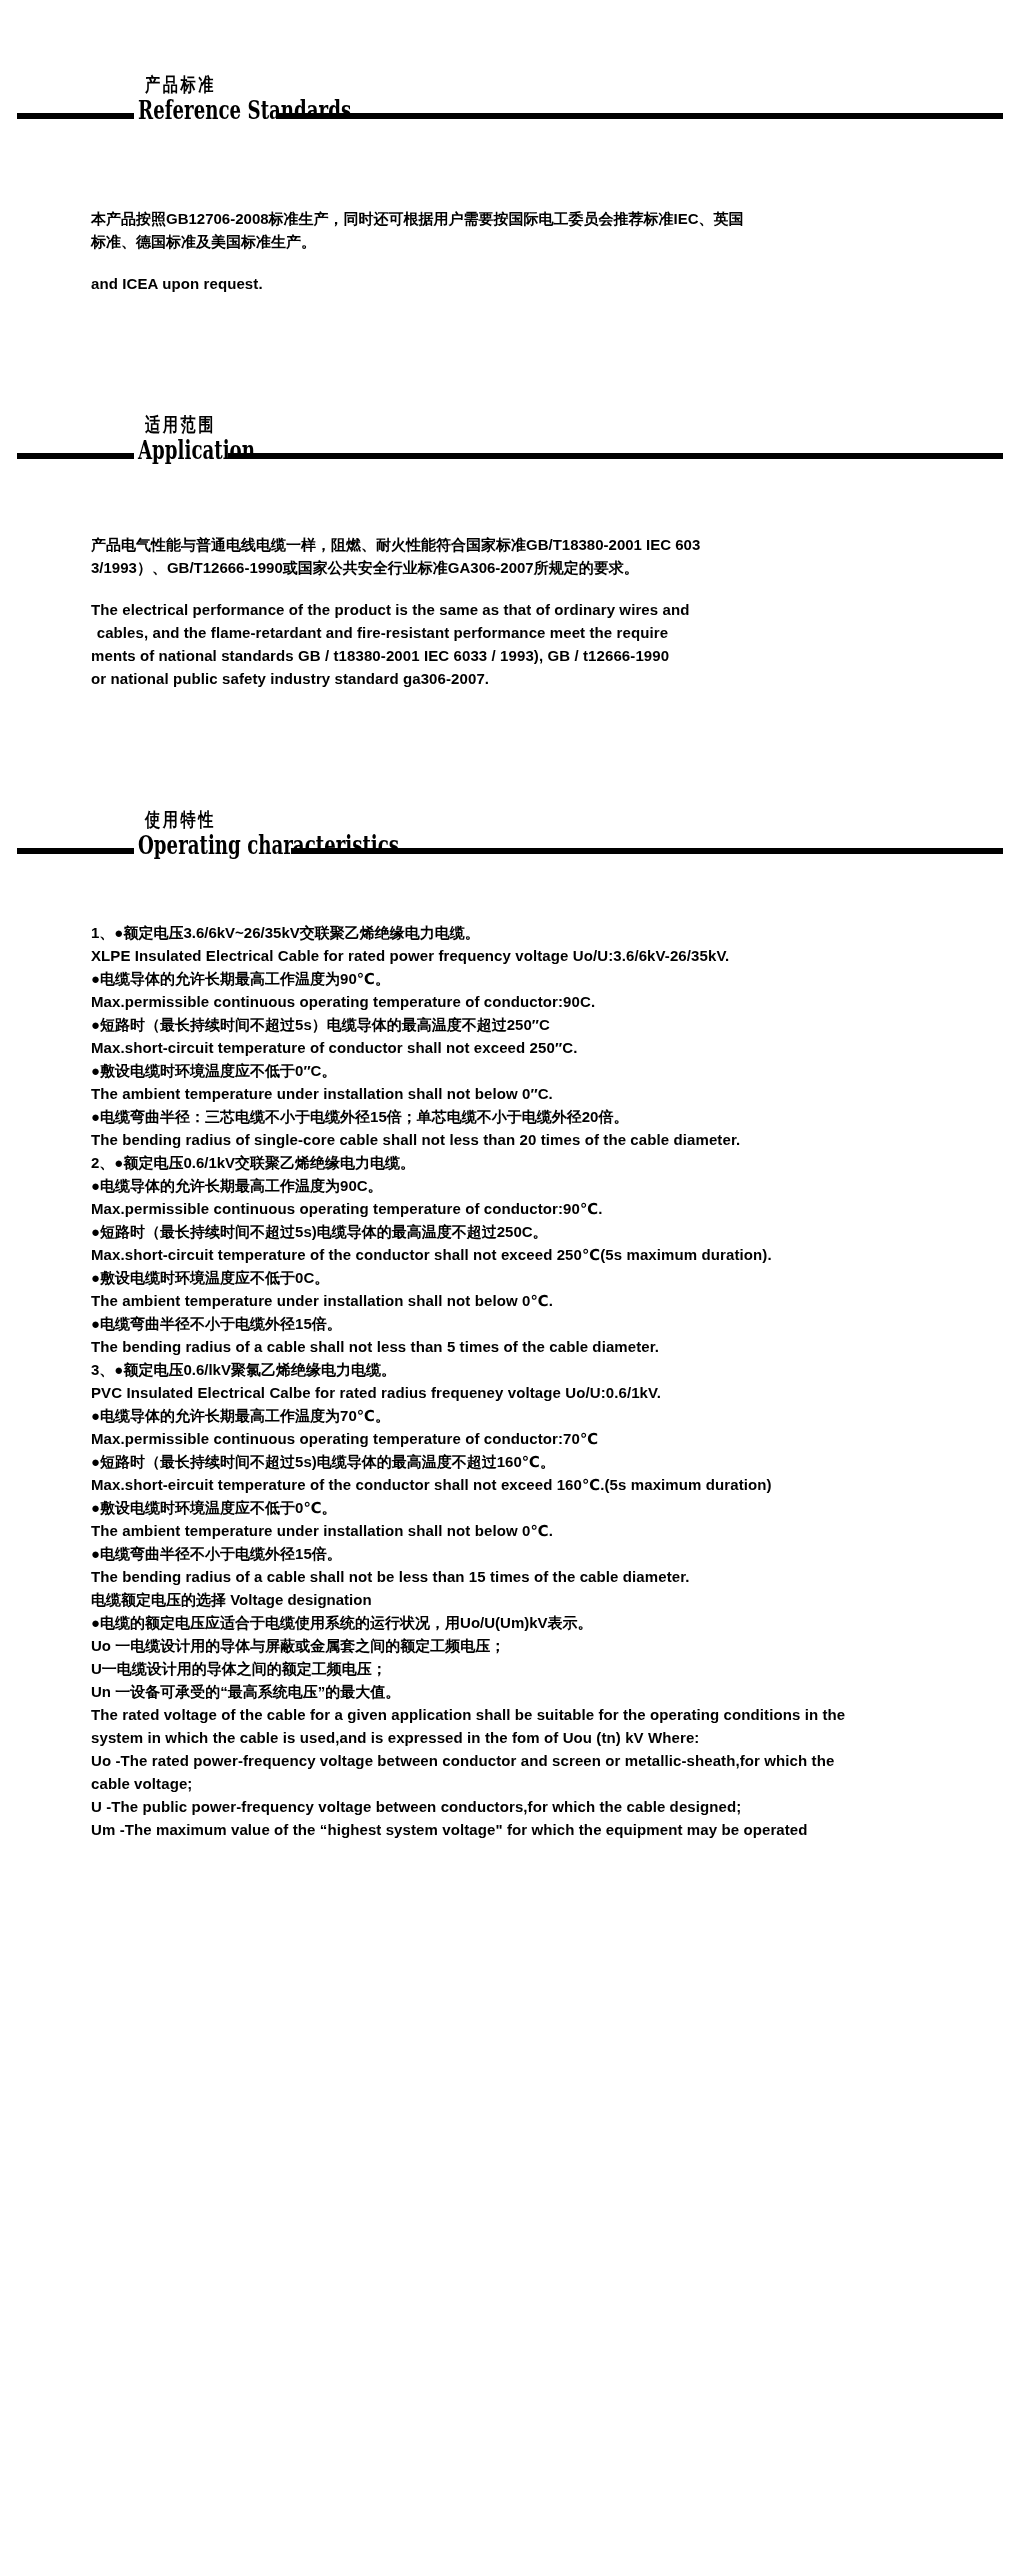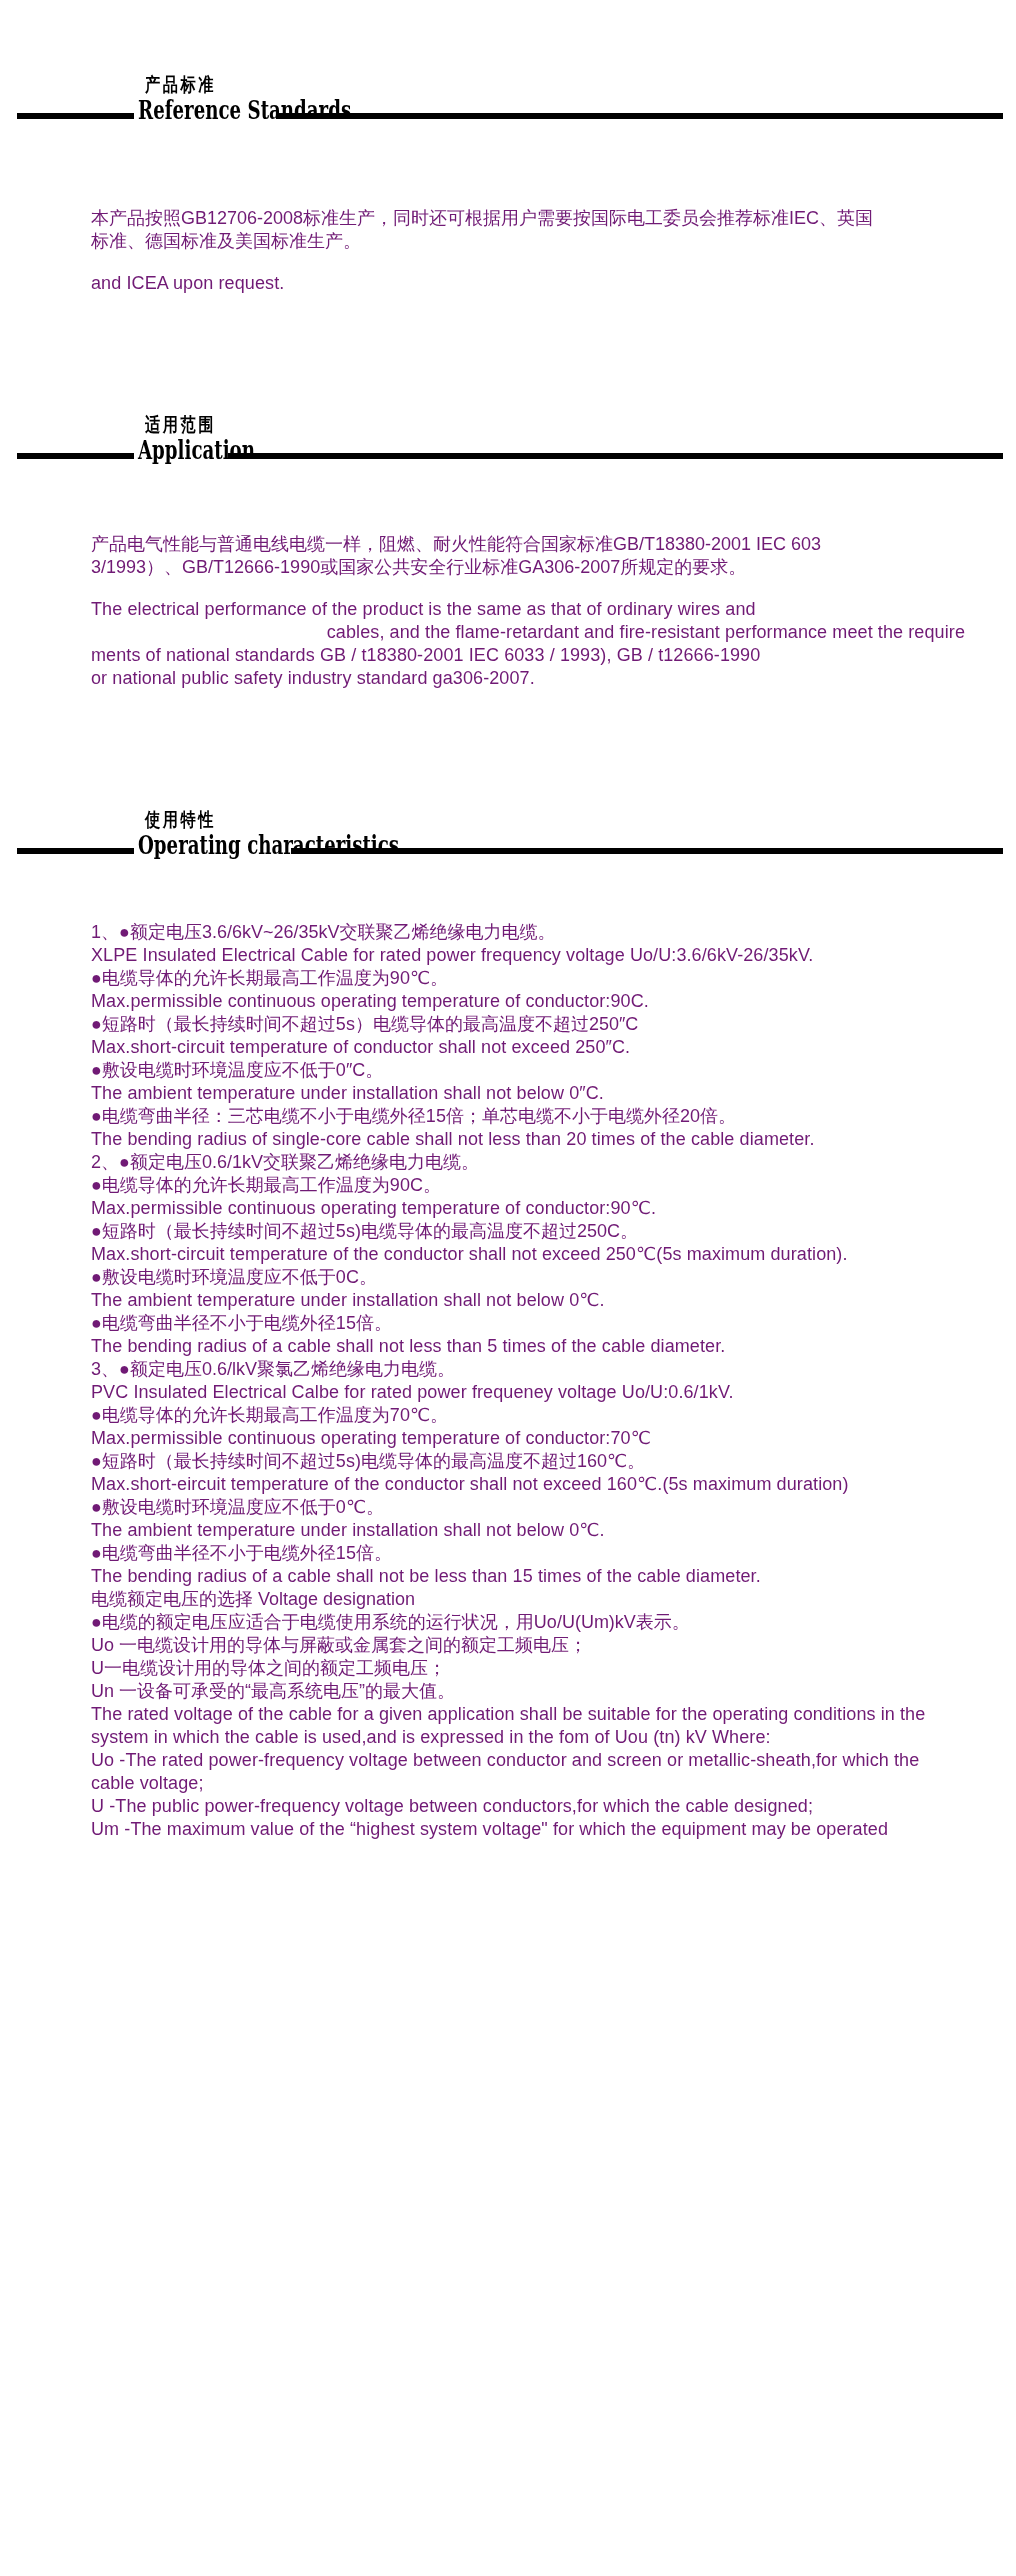--- a/index.html
+++ b/index.html
@@ -85,35 +85,34 @@
 
   .sec3 .head-titles { left: 124px; top: 0px; }
   .sec3 .rule-right  { left: 277px; right: 0; }
 
   
   .body-block {
     padding-left: 77px;
     padding-right: 38px;
   }
   .line {
-    font-size: 18px;
+    font-size: 15px;
     line-height: 23px;
-    color: #701a75;
+    color: #000000;
     white-space: nowrap;
-    font-weight: 400;
+    font-weight: 700;
   }
   .line.cn {
     letter-spacing: 0px;
   }
   .line.en {
     letter-spacing: 0.1px;
   }
   .line.indent {
     padding-left: 5.7px;
-    text-align: right;
   }
   .gap-m { height: 19px; }
 
   
   .pad-top-1  { padding-top: 61px; }
   .pad-top-2  { padding-top: 47px; }
   .pad-top-3  { padding-top: 40px; }
 
   .spacer-sec1 { height: 61px; }
   .spacer-sec2 { height: 120px; }
@@ -190,21 +189,21 @@
     <div class="line cn">2、●额定电压0.6/1kV交联聚乙烯绝缘电力电缆。</div>
     <div class="line cn">●电缆导体的允许长期最高工作温度为90C。</div>
     <div class="line en">Max.permissible continuous operating temperature of conductor:90℃.</div>
     <div class="line cn">●短路时（最长持续时间不超过5s)电缆导体的最高温度不超过250C。</div>
     <div class="line en">Max.short-circuit temperature of the conductor shall not exceed 250℃(5s maximum duration).</div>
     <div class="line cn">●敷设电缆时环境温度应不低于0C。</div>
     <div class="line en">The ambient temperature under installation shall not below 0℃.</div>
     <div class="line cn">●电缆弯曲半径不小于电缆外径15倍。</div>
     <div class="line en">The bending radius of a cable shall not less than 5 times of the cable diameter.</div>
     <div class="line cn">3、●额定电压0.6/lkV聚氯乙烯绝缘电力电缆。</div>
-    <div class="line en">PVC Insulated Electrical Calbe for rated power frequeney voltage Uo/U:0.6/1kV.</div>
+    <div class="line en">PVC Insulated Electrical Calbe for rated radius frequeney voltage Uo/U:0.6/1kV.</div>
     <div class="line cn">●电缆导体的允许长期最高工作温度为70℃。</div>
     <div class="line en">Max.permissible continuous operating temperature of conductor:70℃</div>
     <div class="line cn">●短路时（最长持续时间不超过5s)电缆导体的最高温度不超过160℃。</div>
     <div class="line en">Max.short-eircuit temperature of the conductor shall not exceed 160℃.(5s maximum duration)</div>
     <div class="line cn">●敷设电缆时环境温度应不低于0℃。</div>
     <div class="line en">The ambient temperature under installation shall not below 0℃.</div>
     <div class="line cn">●电缆弯曲半径不小于电缆外径15倍。</div>
     <div class="line en">The bending radius of a cable shall not be less than 15 times of the cable diameter.</div>
     <div class="line cn">电缆额定电压的选择 Voltage designation</div>
     <div class="line cn">●电缆的额定电压应适合于电缆使用系统的运行状况，用Uo/U(Um)kV表示。</div>

